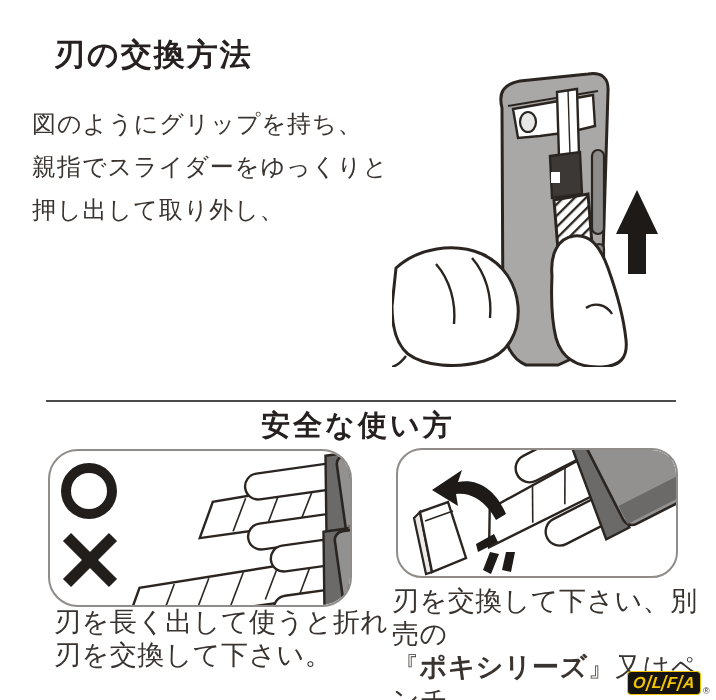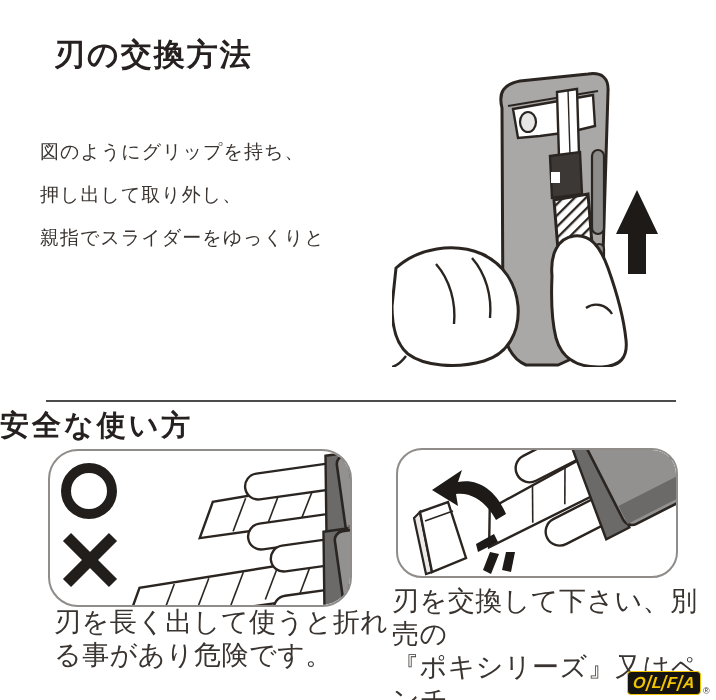--- a/index.html
+++ b/index.html
@@ -2,63 +2,63 @@
 <html><head>
 <meta charset="utf-8">
 <style>
   * { box-sizing: border-box; margin: 0; padding: 0; }
   html,body { width:716px; height:700px; background:#ffffff; overflow:hidden;
               font-family:"Liberation Sans","DejaVu Sans",sans-serif; }
   .page { position:relative; width:716px; height:528px; background:#fff; }
 
   .h1 { position:absolute; left:54px; top:34px; font-size:31px; font-weight:700;
         color:#262120; letter-spacing:2px; }
-  .bodytext { position:absolute; left:40px; top:102px; font-size:19px; line-height:43px;
-              color:#3a3430; letter-spacing:1px;margin-top:28px; }
+  .bodytext { position:absolute; left:32px; top:102px; font-size:24px; line-height:43px;
+              color:#3a3430; letter-spacing:1px; }
   .bodytext .tline { display:block; }
 
   .hand-illu { position:absolute; left:392px; top:62px; width:290px; height:305px; }
 
   .divider { position:absolute; left:46px; top:400px; width:630px; height:2px;
              background:#4c4c4c; }
 
-  .h2 { position:absolute; left:0; top:406px; width:716px; text-align:left;
+  .h2 { position:absolute; left:0; top:406px; width:716px; text-align:center;
         font-size:29px; font-weight:700; color:#262120; letter-spacing:3px; }
 
   .panel { position:absolute; border:2px solid #8f8c89; background:#fff; overflow:hidden; }
   .panel.left  { left:48px;  top:449px; width:304px; height:158px; border-radius:30px; }
   .panel.right { left:396px; top:448px; width:282px; height:130px; border-radius:26px; }
   .panel svg { display:block; }
 
   .caption { position:absolute; font-size:27px; line-height:33px; color:#3a3430;
              letter-spacing:0.5px; }
   .caption .tline { display:block; }
   .caption.cap-left  { left:54px;  top:608px;font-family:Liberation Mono, monospace; }
   .caption.cap-right { left:392px; top:585px; }
-  .caption .bold { font-weight:400; }
+  .caption .bold { font-weight:700; }
 
   .brand { position:absolute; left:627px; top:671px; width:74px; height:24px;
            background:#151310; border:1px solid #f2c400; border-radius:4px;
            display:flex; align-items:center; justify-content:center; gap:2px; }
   .brand .letter { color:#f2c400; font-weight:700; font-style:italic; font-size:16px;
                    line-height:1; transform:skewX(-6deg); }
   .brand .sep { width:2px; height:16px; background:#f2c400; transform:skewX(-20deg); }
   .brand-reg { position:absolute; left:703px; top:686px; font-size:9px; color:#3a3430; }
 </style>
 </head>
 <body>
 
 <div class="page">
 
   <div class="h1">刃の交換方法</div>
 
   <div class="bodytext">
     <span class="tline">図のようにグリップを持ち、</span>
+    <span class="tline">親指でスライダーをゆっくりと</span>
     <span class="tline">押し出して取り外し、</span>
-    <span class="tline">親指でスライダーをゆっくりと</span>
   </div>
 
   <svg class="hand-illu" viewBox="0 0 290 305">
     <defs>
       <pattern id="hatch" patternUnits="userSpaceOnUse" width="8" height="8" patternTransform="rotate(45)">
         <rect width="8" height="8" fill="#ffffff"></rect>
         <line x1="1" y1="0" x2="1" y2="8" stroke="#2b2521" stroke-width="2.6"></line>
       </pattern>
     </defs>
 
@@ -157,21 +157,21 @@
       <g fill="#1d1a17">
         <polygon points="80,102 100,92 96,84 78,94"></polygon>
         <polygon points="93,124 101,104 92,102 85,120"></polygon>
         <polygon points="113,122 117,102 108,102 104,120"></polygon>
       </g>
     </svg>
   </div>
 
   <div class="caption cap-left">
     <span class="tline">刃を長く出して使うと折れ</span>
-    <span class="tline">る事があり危険です。</span>
+    <span class="tline">刃を交換して下さい。</span>
   </div>
 
   <div class="caption cap-right">
     <span class="tline">刃を交換して下さい、別売の</span>
     <span class="tline"><span>『</span><span class="bold">ポキシリーズ</span><span>』又はペンチ</span></span>
 
   </div>
 
   <div class="brand">
     <span class="letter">O</span>

